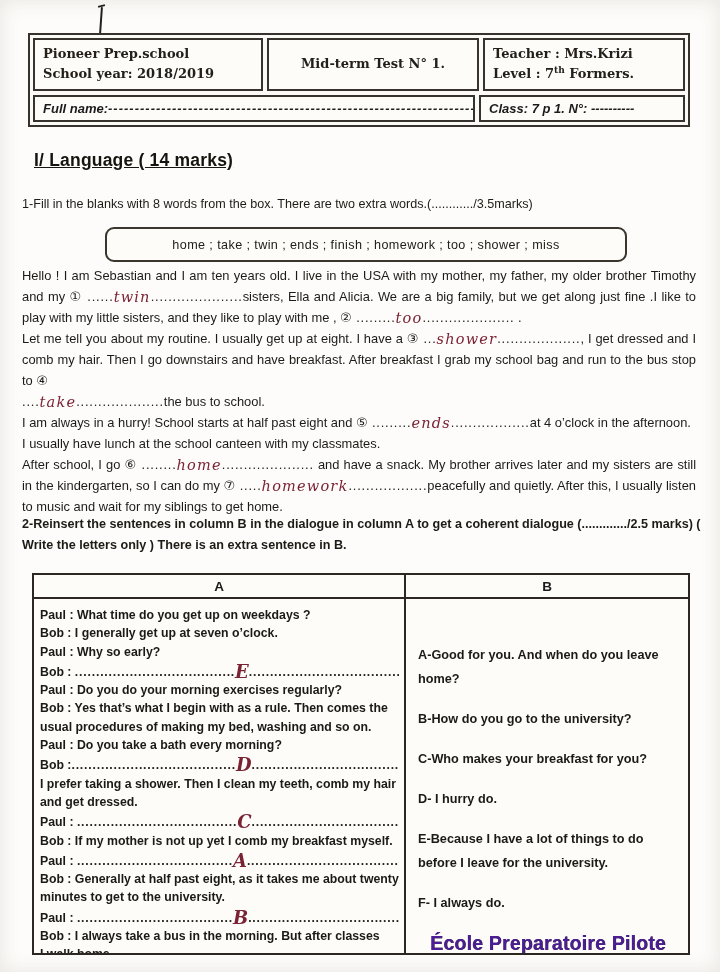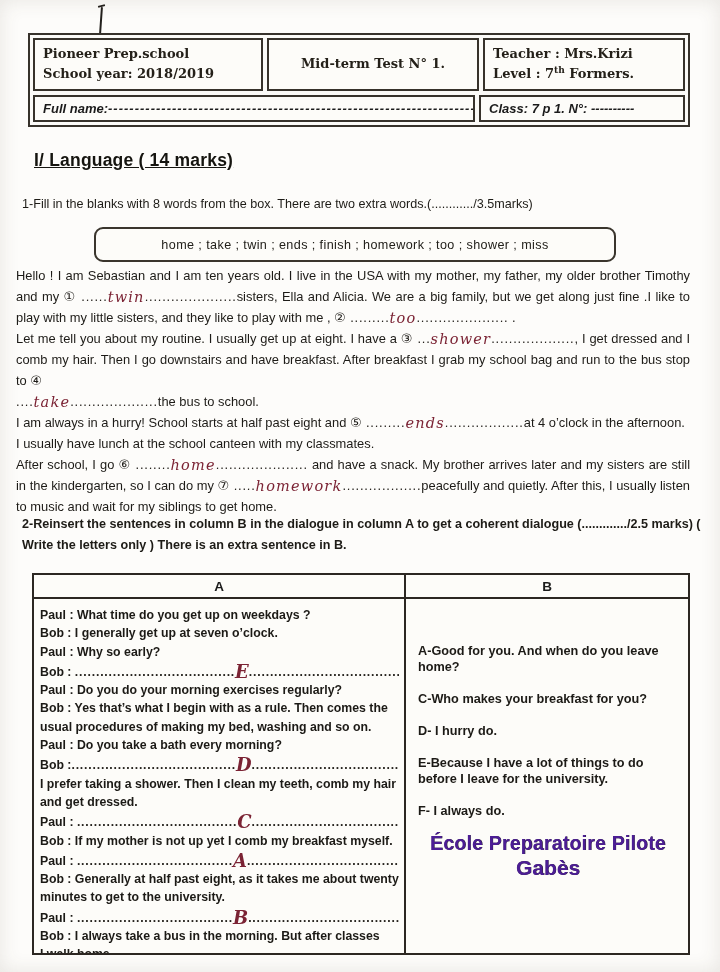--- a/index.html
+++ b/index.html
@@ -26,26 +26,26 @@
   .hdr-mid{display:flex;align-items:center;justify-content:center;text-align:center;}
   .hdr-name{display:flex;align-items:center;font-weight:bold;font-size:13px;
     white-space:nowrap;overflow:hidden;}
   .dashes{letter-spacing:1px;font-weight:bold;}
   sup{font-size:9px;margin-top:32px;}
 
   
   .section-title{position:absolute;left:34px;top:150px;font-size:17.5px;font-weight:bold;
     text-decoration:underline;letter-spacing:.2px;color:#15140f;}
   .ex1-instr{position:absolute;left:22px;top:197px;width:690px;font-size:12.6px;font-weight:normal;color:#1d1b16;}
-  .word-box{position:absolute;left:94px;top:227px;width:518px;height:31px;
+  .word-box{position:absolute;left:105px;top:227px;width:518px;height:31px;
     border:2px solid #3a352d;border-radius:9px;display:flex;align-items:center;justify-content:center;
     font-size:12.6px;letter-spacing:.4px;color:#22201b;background:#fdfcf9;}
 
   
-  .passage{position:absolute;left:16px;top:265px;width:674px;
+  .passage{position:absolute;left:22px;top:265px;width:674px;
     font-size:12.9px;line-height:21px;text-align:justify;color:#1d1b17;}
   .dots{letter-spacing:.8px;color:#26231e;}
   .hw{color:var(--hw-color,#7b2334);font-family:"DejaVu Serif",serif;font-style:italic;
     font-size:14.5px;letter-spacing:1.2px;position:relative;top:1px;}
   .hw-letter{font-size:18px;letter-spacing:0;top:2px;}
   .cnum{font-family:"DejaVu Sans",sans-serif;font-size:13px;}
 
   .ex2-instr{position:absolute;left:22px;top:514px;width:682px;font-size:12.6px;font-weight:bold;
     line-height:21px;color:#1d1b16;}
 
@@ -53,21 +53,21 @@
   .dlg{position:absolute;left:32px;top:573px;width:658px;height:382px;
     border:2px solid #2c2722;box-sizing:border-box;display:grid;
     grid-template-columns:372px 1fr;grid-template-rows:24px 1fr;background:#fdfcf9;}
   .dlg-h{border-bottom:2px solid #2c2722;display:flex;align-items:center;justify-content:center;
     font-weight:bold;font-size:13.5px;}
   .dlg-h-a{border-right:2px solid #2c2722;}
   .dlg-a{border-right:2px solid #2c2722;padding:7px 5px 0 6px;font-weight:bold;
     font-size:12.3px;line-height:18.3px;color:#1c1a16;overflow:hidden;}
   .a-line{min-height:18.3px;}
   .fill-line{white-space:nowrap;overflow:hidden;}
-  .dlg-b{padding:44px 10px 0 12px;font-weight:bold;font-size:12.7px;line-height:16px;
+  .dlg-b{padding:44px 10px 0 12px;font-weight:bold;font-size:12.7px;line-height:24px;
     color:#1c1a16;overflow:hidden;position:relative;}
   .b-item{margin-bottom:16px;}
 
   .stamp{margin-top:2px;text-align:center;font-weight:bold;color:#4c1d95;
     text-shadow:.4px .4px 0 #2a2a2a;}
   .stamp-l1{font-size:19.5px;letter-spacing:.2px;}
   .stamp-l2{font-size:21px;margin-top:9px;}
 </style>
 </head>
 <body style="--ink: #1b1b1b; --hw-color: #7b2334; --paper: #fdfcfa;">
@@ -129,20 +129,21 @@
         <div class="a-line fill-line"><span>Paul : </span><span class="dots">.....................................</span><span class="hw hw-letter">A</span><span class="dots">..............................................</span></div>
         <div class="a-line"><span>Bob : Generally at half past eight, as it takes me about twenty</span></div>
         <div class="a-line"><span>minutes to get to the university.</span></div>
         <div class="a-line fill-line"><span>Paul :  </span><span class="dots">.....................................</span><span class="hw hw-letter">B</span><span class="dots">..............................................</span></div>
         <div class="a-line"><span>Bob  : I always take a bus in the morning. But after classes</span></div>
         <div class="a-line"><span>I walk home.</span></div>
       </div>
     <div class="dlg-b">
       <div>
           <div class="b-item">A-Good for you. And when do you leave home?</div>
+          <div class="b-item">B-How do you go to the university?</div>
           <div class="b-item">C-Who makes your breakfast for you?</div>
           <div class="b-item">D- I hurry do.</div>
           <div class="b-item">E-Because I have a lot of things to do before I leave for the university.</div>
           <div class="b-item">F- I always do.</div>
         </div>
       <div class="stamp">
         <div class="stamp-l1">École Preparatoire Pilote</div>
         <div class="stamp-l2">Gabès</div>
       </div>
     </div>

